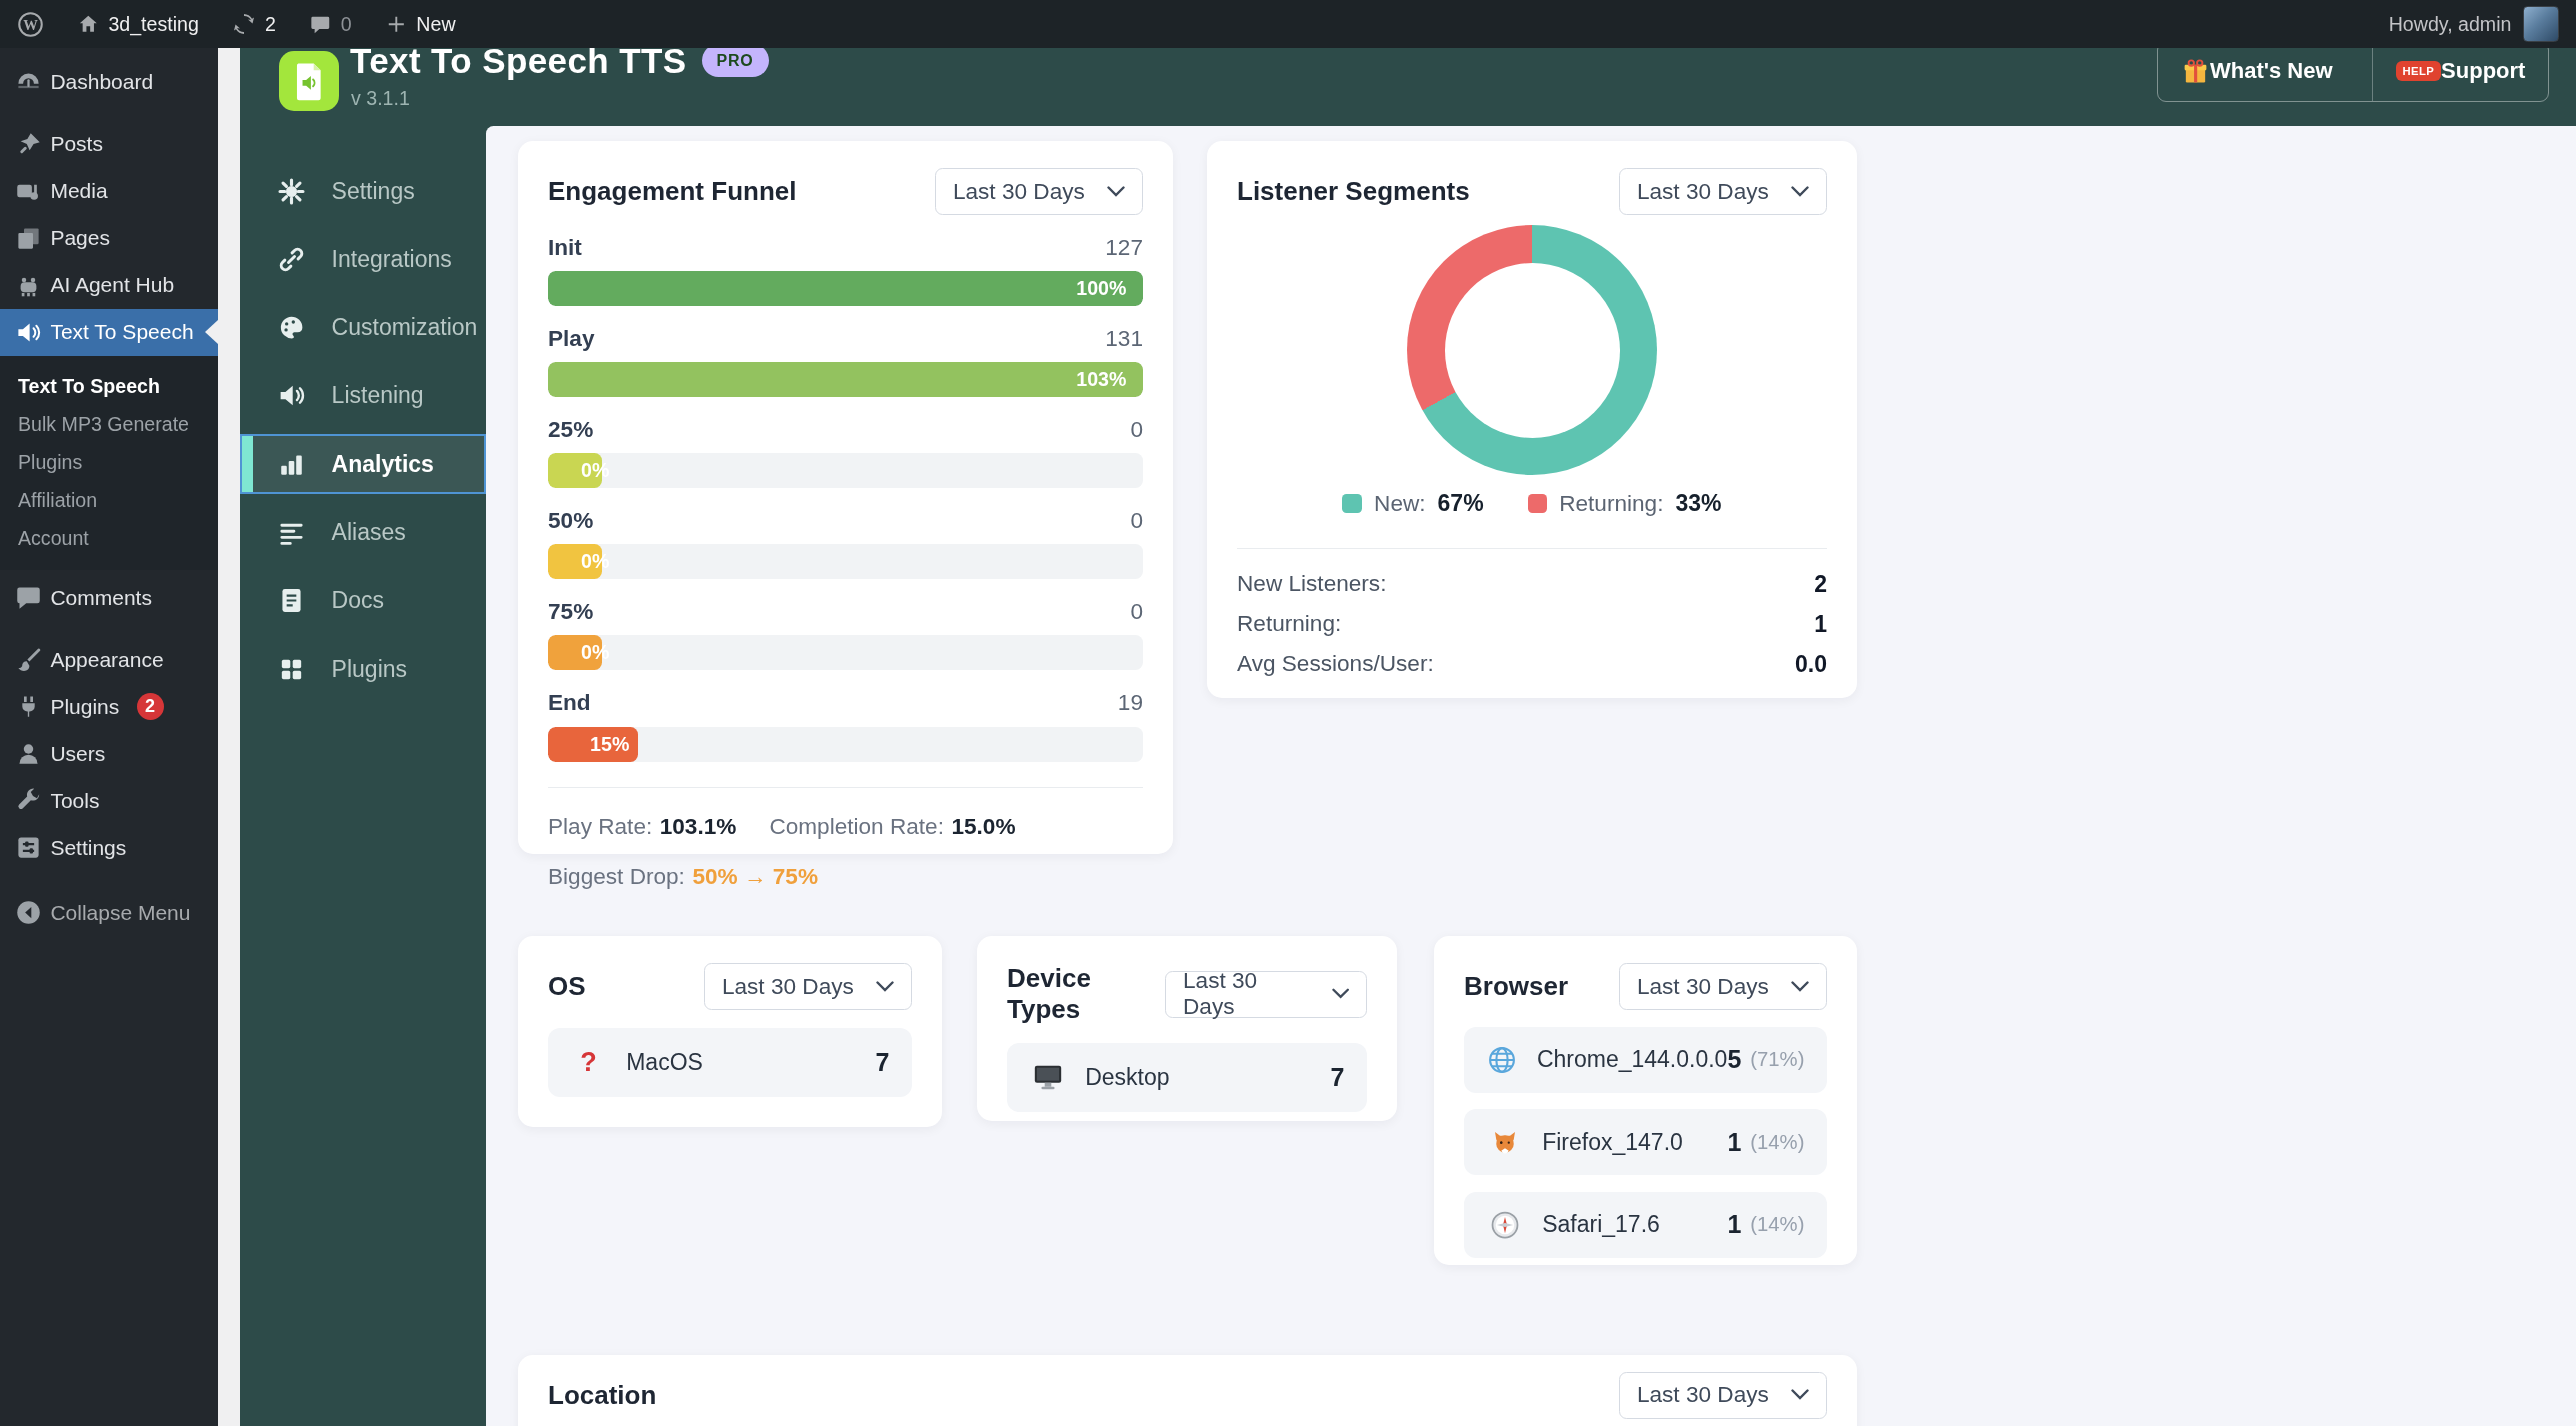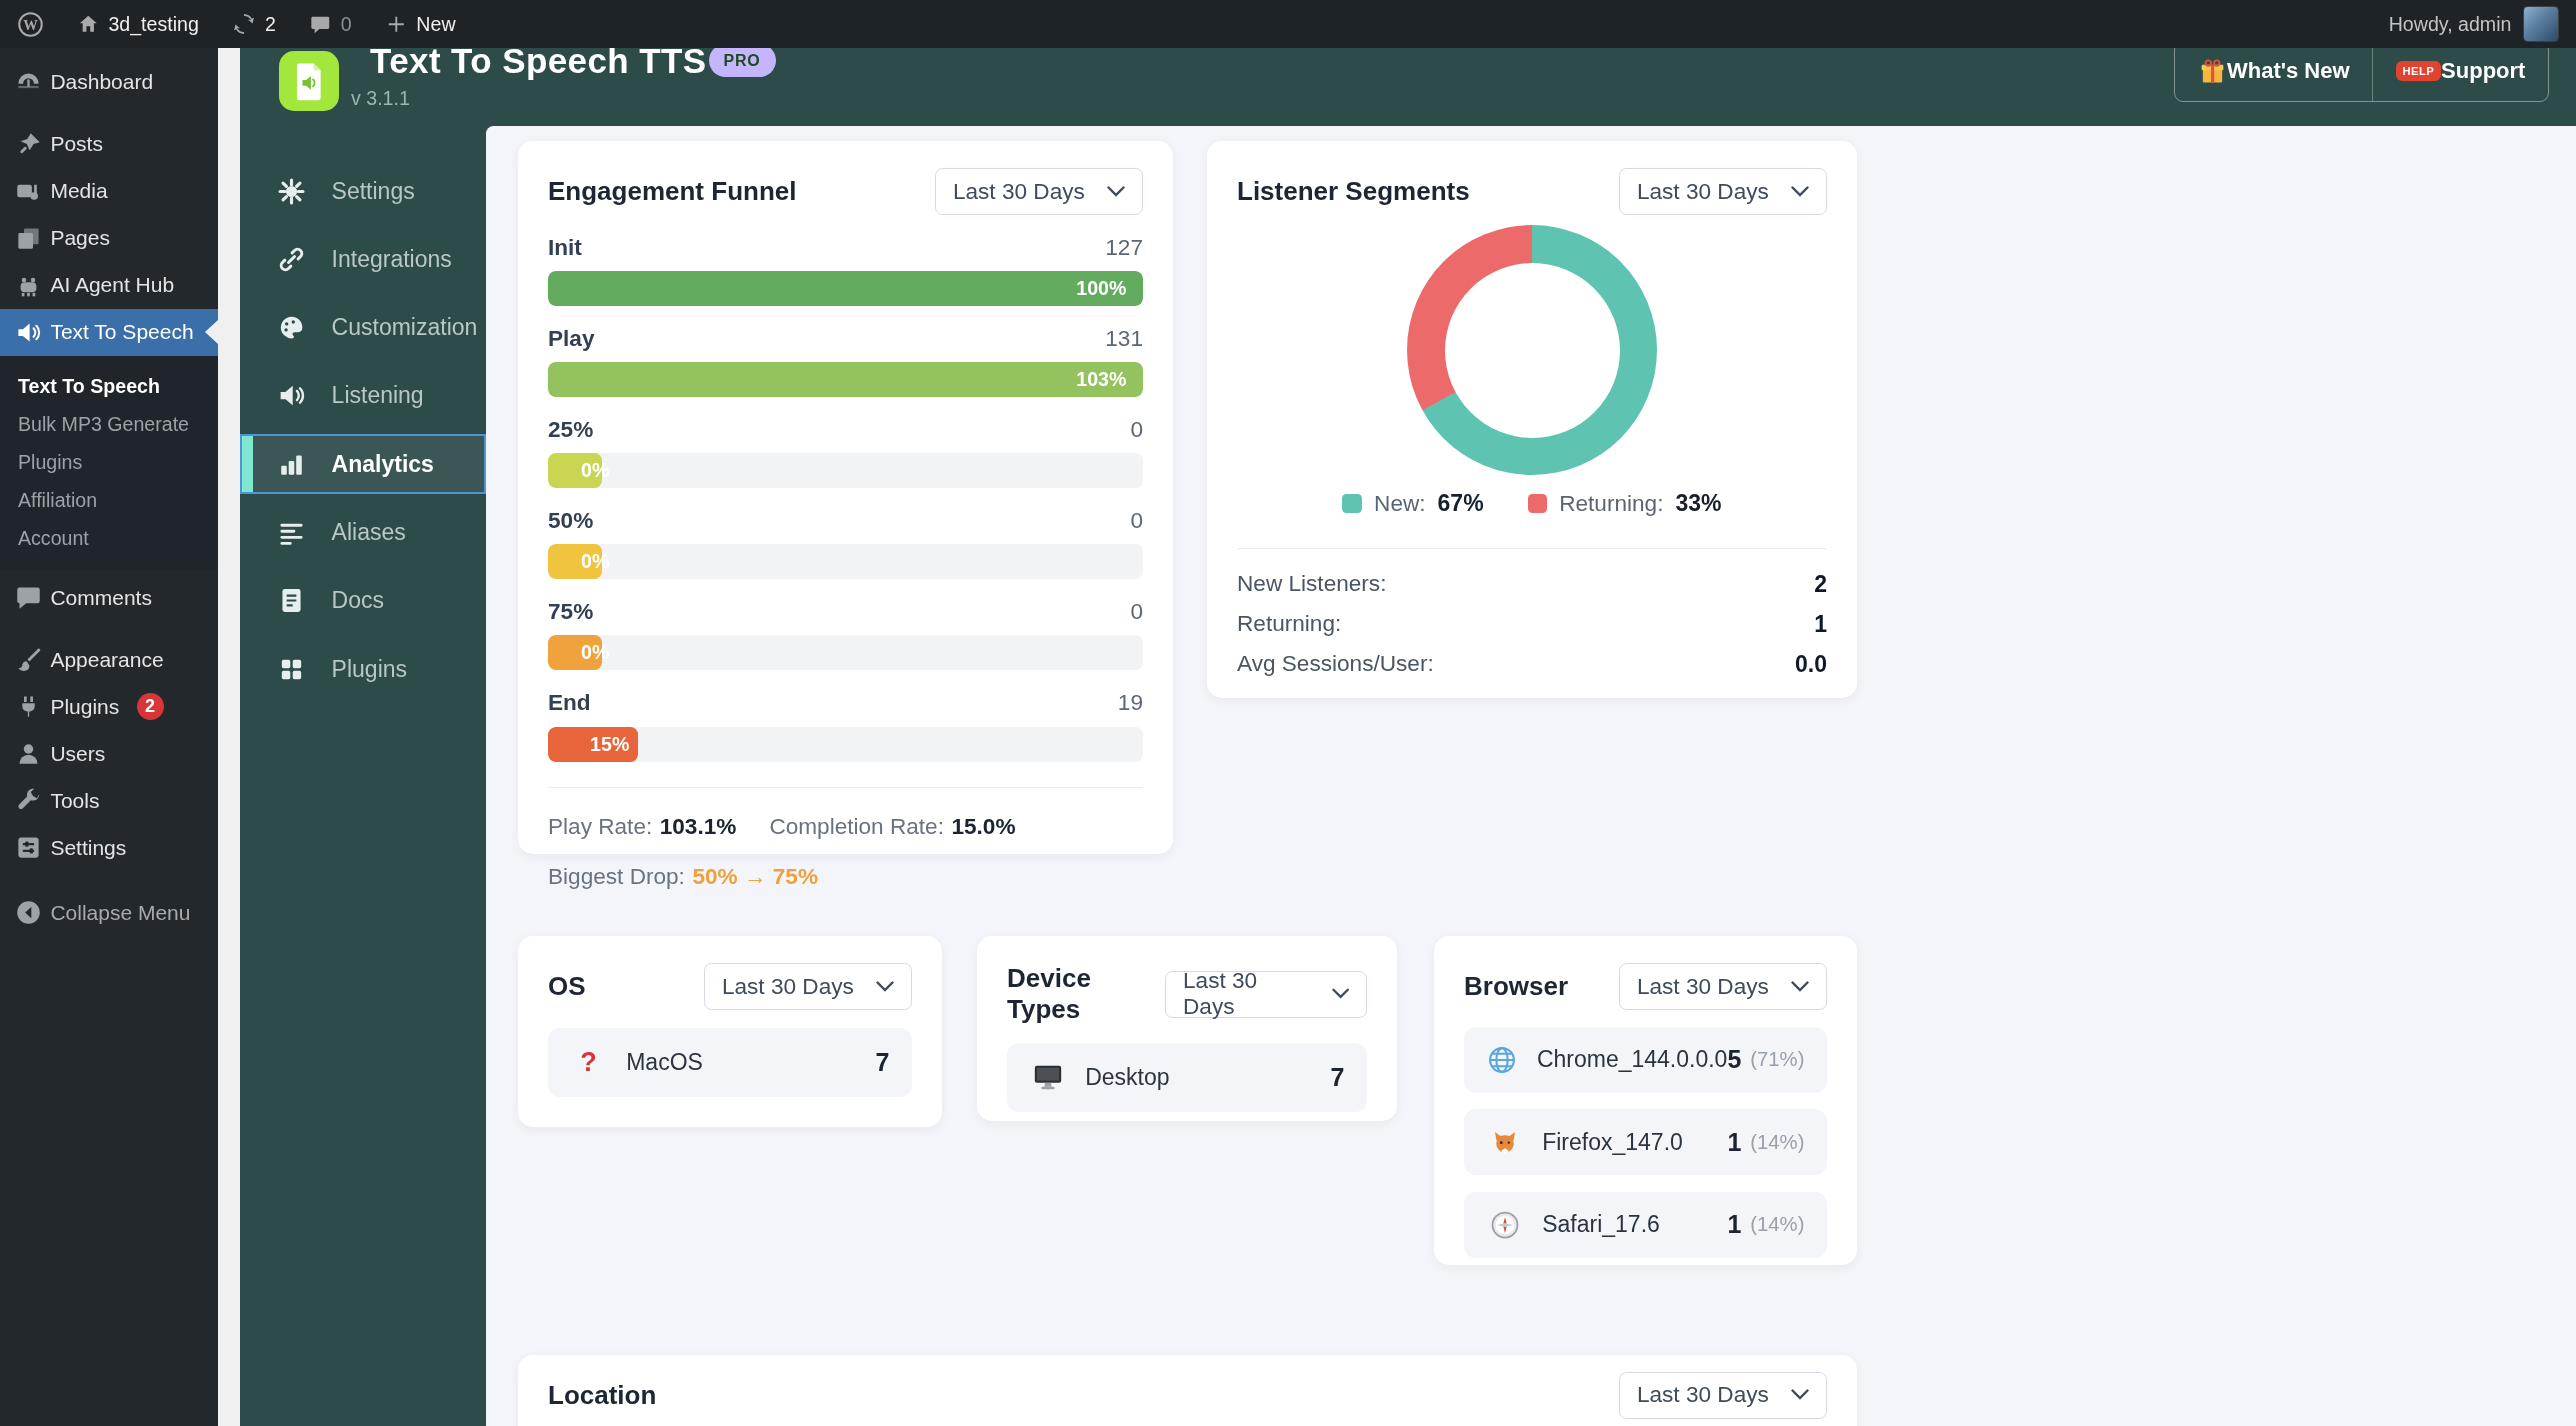--- a/index.html
+++ b/index.html
@@ -31,27 +31,27 @@
   .wpsubmenu { background:#1f252a; padding:12px 0 12px 0; }
   .wpsubitem { height:38px; display:flex; align-items:center; padding-left:18px; font-size:19.6px; color:#9ca2a7; cursor:pointer; }
   .wpsubitem.current { color:#fff; font-weight:bold; }
   .collapse-item { color:#a7aaad; margin-top:18px; }
 
   
   .plugin-root { position:absolute; top:48px; left:240px; right:0; bottom:0; background:#2d4b49; }
   .plugin-header { position:absolute; top:0; left:0; right:0; height:78px; overflow:hidden; }
   .app-icon { position:absolute; left:39px; top:3px; width:60px; height:60px; border-radius:15px; background:#a3e63c;
     display:flex; align-items:center; justify-content:center; }
-  .ph-titlerow { position:absolute; left:110px; top:-7.5px; display:flex; align-items:center; gap:2px;margin-left:20px; }
+  .ph-titlerow { position:absolute; left:110px; top:-7.5px; display:flex; align-items:center; gap:15px; }
   .ph-title { font-size:35px; font-weight:bold; color:#fff; letter-spacing:0.4px; }
   .pro-badge { background:#c4b5fd; color:#1d4a1f; font-size:16px; font-weight:bold; padding:7.5px 15px; border-radius:18px; letter-spacing:0.8px; }
   .ph-version { position:absolute; left:111px; top:39px; font-size:19.6px; color:#9db4b1; }
   .hdr-buttons { position:absolute; right:27px; top:-7.5px; display:flex; border:1.5px solid rgba(255,255,255,.4); border-radius:9px; overflow:hidden; }
   .hdr-btn { display:flex; align-items:center; padding:15px 22.6px; font-size:22px; font-weight:bold; color:#fff; cursor:pointer; }
-  .hdr-btn + .hdr-btn { border-left:1.5px solid rgba(255,255,255,.3); }
+  .hdr-btn + .hdr-btn { border-left:1.5px solid rgba(255,255,255,.3);margin-left:17px; }
   .help-chip { background:#e0432f; color:#fff; font-size:11.3px; font-weight:bold; border-radius:6px; padding:3.8px 6.8px; letter-spacing:0.4px; }
 
   .plugin-sidebar { position:absolute; top:0; left:0; width:246px; bottom:0; padding-top:113px; }
   .pmenu-item { position:relative; height:60px; margin-bottom:8.3px; display:flex; align-items:center; padding-left:36px; gap:25.6px;
     color:#b9c8c6; font-size:23px; cursor:pointer; }
   .pmenu-item .picon { width:30px; display:flex; justify-content:center; color:#e7efee; }
   .pmenu-item.active { background:rgba(255,255,255,.07); color:#fff; font-weight:bold; border:2.3px solid #4f94d4; padding-left:34px; }
   .pmenu-item.active .accent { position:absolute; left:0; top:0; bottom:0; width:10.5px; background:#7fe7d2; }
   .pmenu-item.active::after { content:""; position:absolute; right:-29px; top:50%; margin-top:-22.6px;
     border-top:22.6px solid transparent; border-bottom:22.6px solid transparent; border-left:27px solid #1e3a38; }

